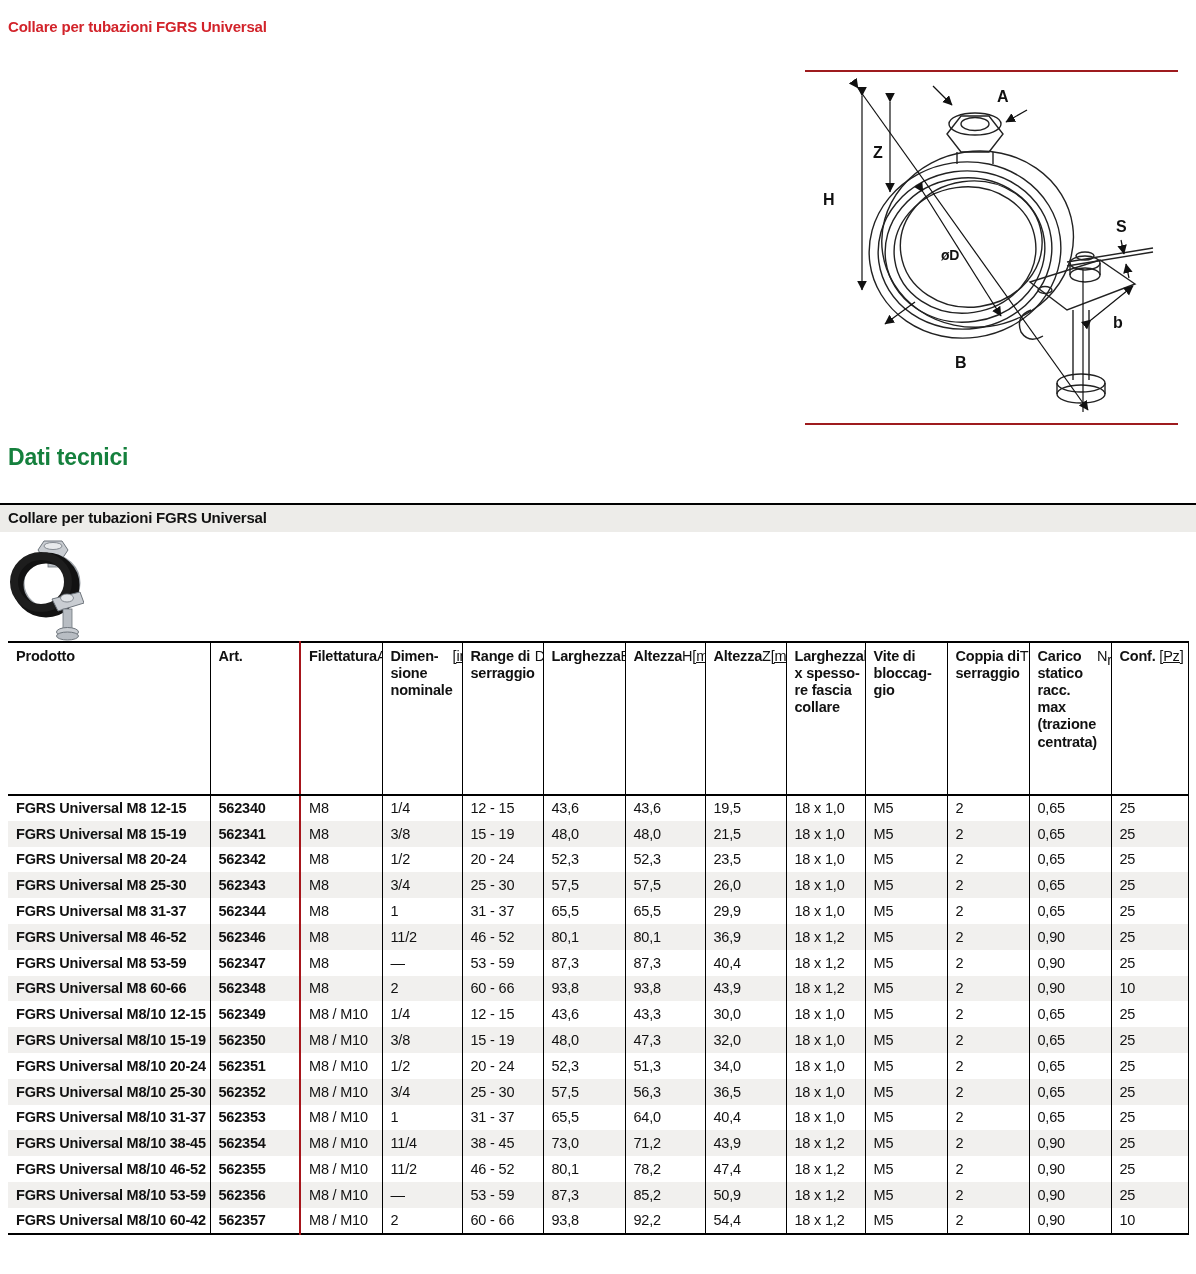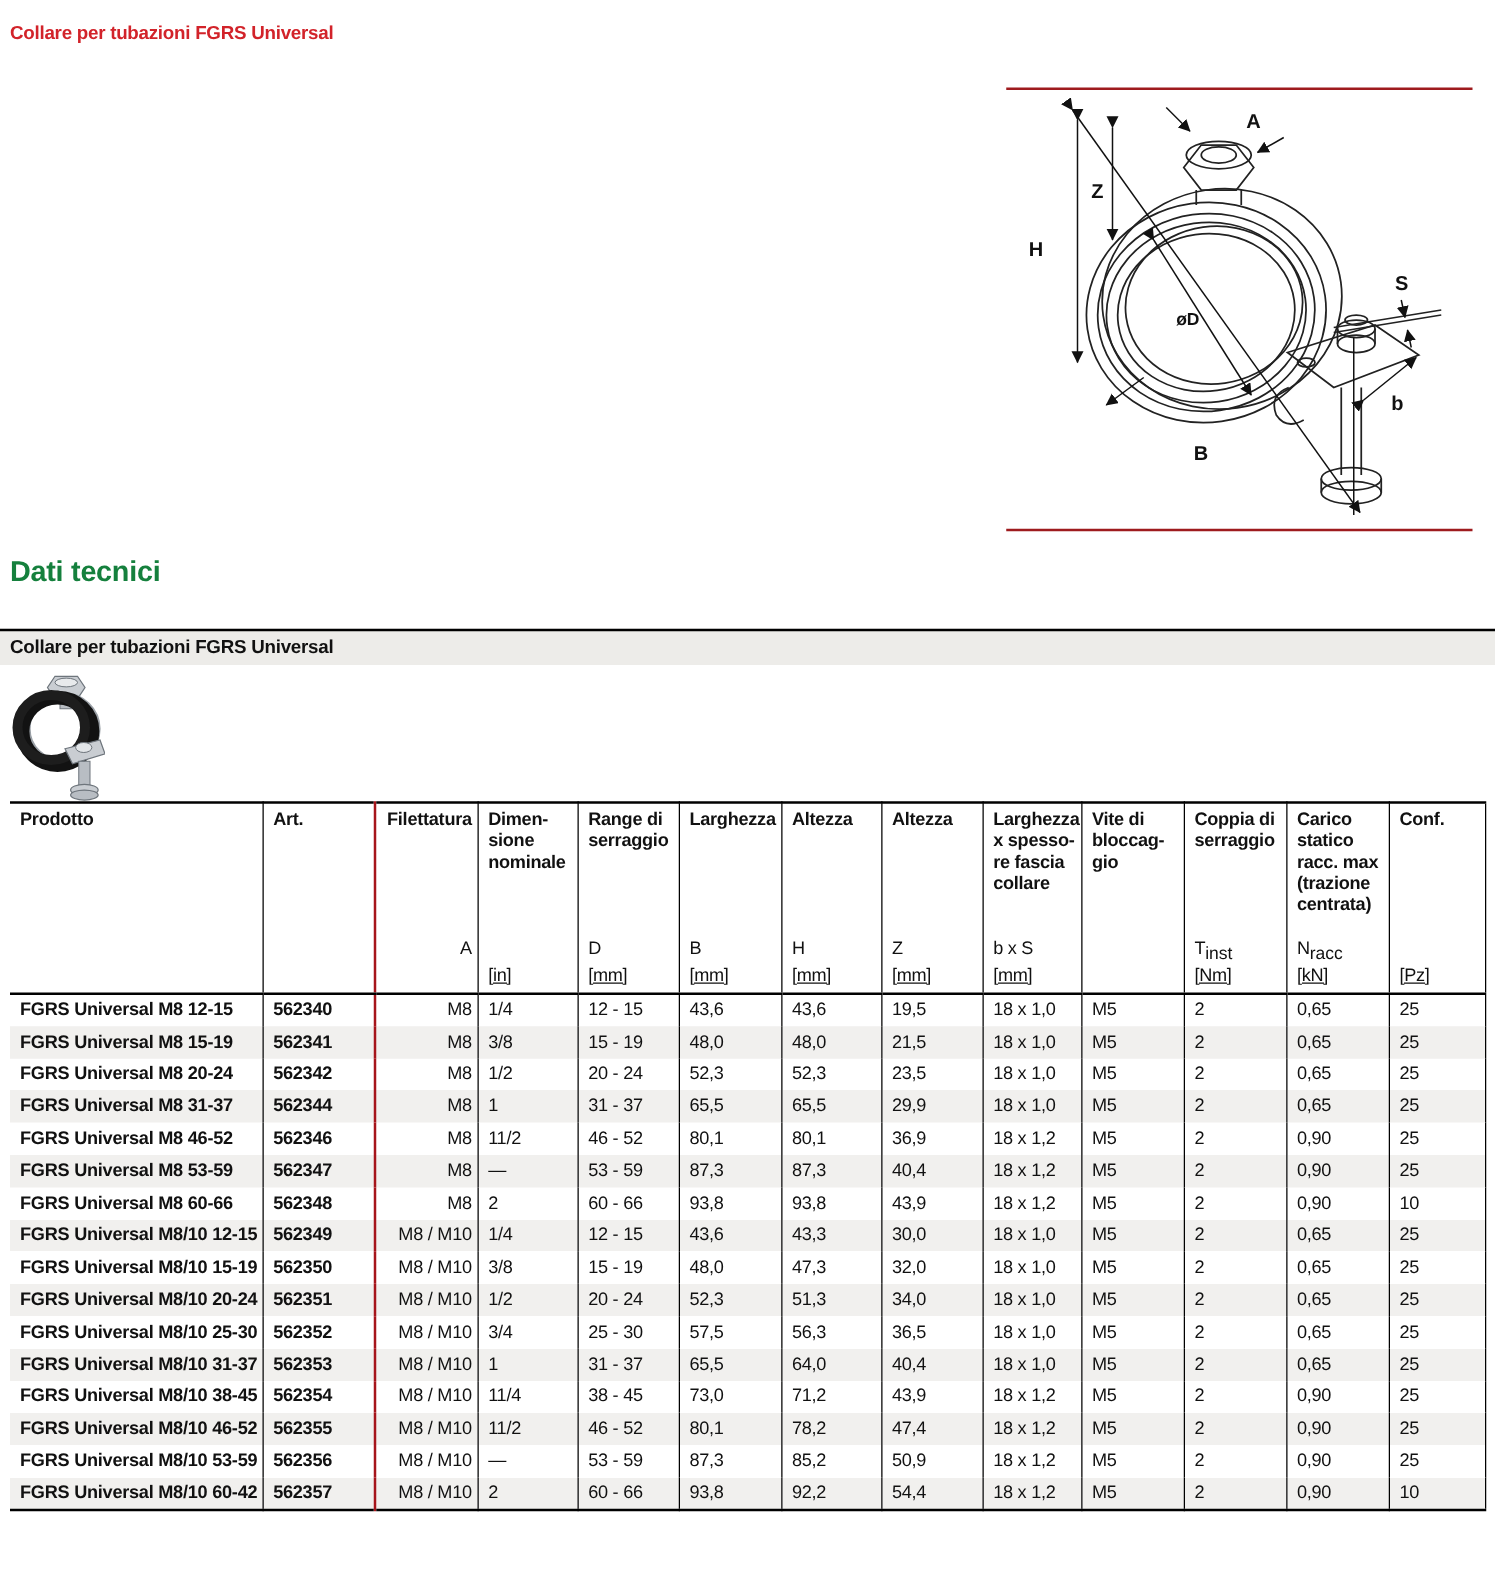--- a/index.html
+++ b/index.html
@@ -50,23 +50,23 @@
     border-top:2px solid #000; border-bottom:2px solid #000; border-right:1px solid #000;
     font-size:14.5px;
   }
   .tech-table th, .tech-table td {
     border-left:1px solid #000;
     text-align:left; vertical-align:top;
     padding:0 4px 0 8px;
     overflow:hidden; white-space:nowrap;
   }
   .tech-table th:first-child, .tech-table td:first-child { border-left:none; }
-  .tech-table th.red-sep, .tech-table td.red-sep { border-left:2px solid #a6151b;text-align:right; }
+  .tech-table th.red-sep, .tech-table td.red-sep { border-left:2px solid #a6151b; }
   .tech-table thead th { height:153px; border-bottom:2px solid #000; font-weight:700; }
-  .hcell { display:flex; flex-direction:column; height:150px; padding-top:5px; }
+  .hcell { display:flex; flex-direction:row; height:150px; padding-top:5px; }
   .htitle { white-space:pre-line; line-height:1.18; }
   .hspacer { flex:1; }
   .hsym { height:22px; font-weight:400; }
   .hsym sub { font-size:14px; letter-spacing:0; }
   .hunit { height:20px; font-weight:400;text-decoration:underline; }
   .tech-table tbody td { height:25.8px; vertical-align:middle; font-weight:400; }
   .tech-table tbody td:nth-child(1), .tech-table tbody td:nth-child(2) { font-weight:700; }
   .tech-table tbody tr:nth-child(even) { background:#f1f0ee; }
 </style>
 </head>
@@ -343,20 +343,35 @@
           <td>52,3</td>
           <td>52,3</td>
           <td>23,5</td>
           <td>18 x 1,0</td>
           <td>M5</td>
           <td>2</td>
           <td>0,65</td>
           <td>25</td>
         </tr>
         <tr>
+          <td>FGRS Universal M8 25-30</td>
+          <td>562343</td>
+          <td class="red-sep">M8</td>
+          <td>3/4</td>
+          <td>25 - 30</td>
+          <td>57,5</td>
+          <td>57,5</td>
+          <td>26,0</td>
+          <td>18 x 1,0</td>
+          <td>M5</td>
+          <td>2</td>
+          <td>0,65</td>
+          <td>25</td>
+        </tr>
+        <tr>
           <td>FGRS Universal M8 31-37</td>
           <td>562344</td>
           <td class="red-sep">M8</td>
           <td>1</td>
           <td>31 - 37</td>
           <td>65,5</td>
           <td>65,5</td>
           <td>29,9</td>
           <td>18 x 1,0</td>
           <td>M5</td>

